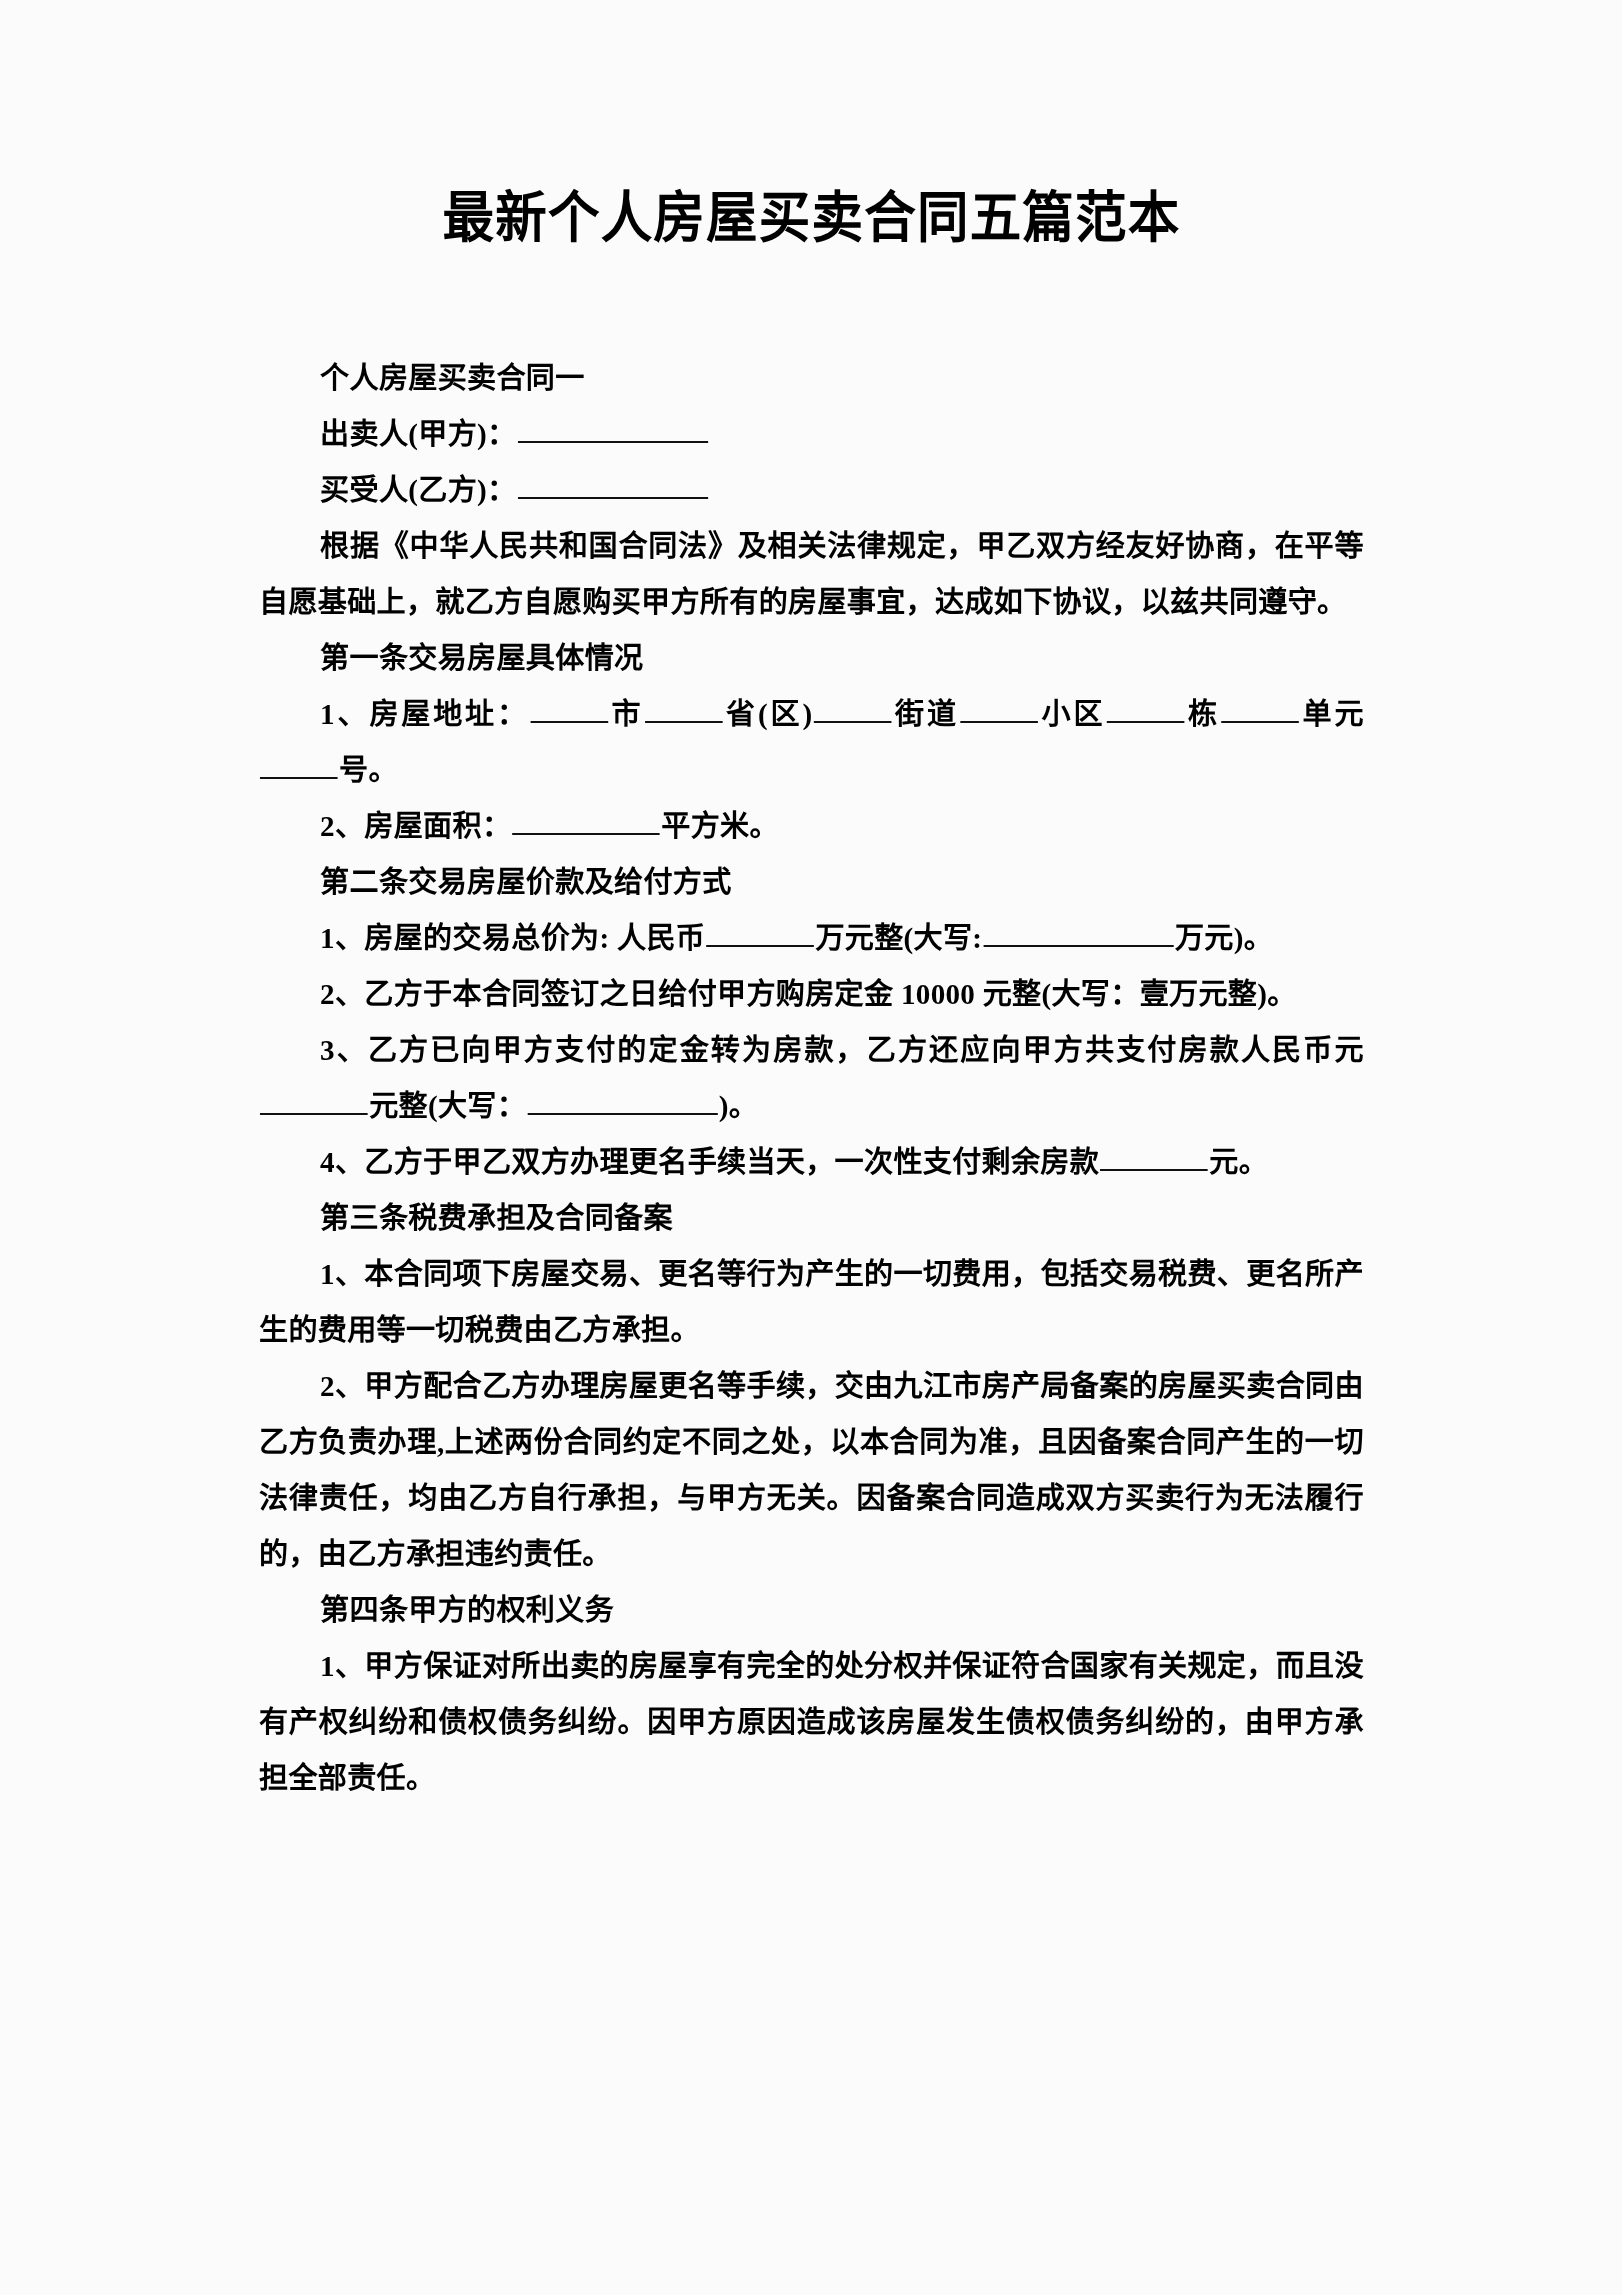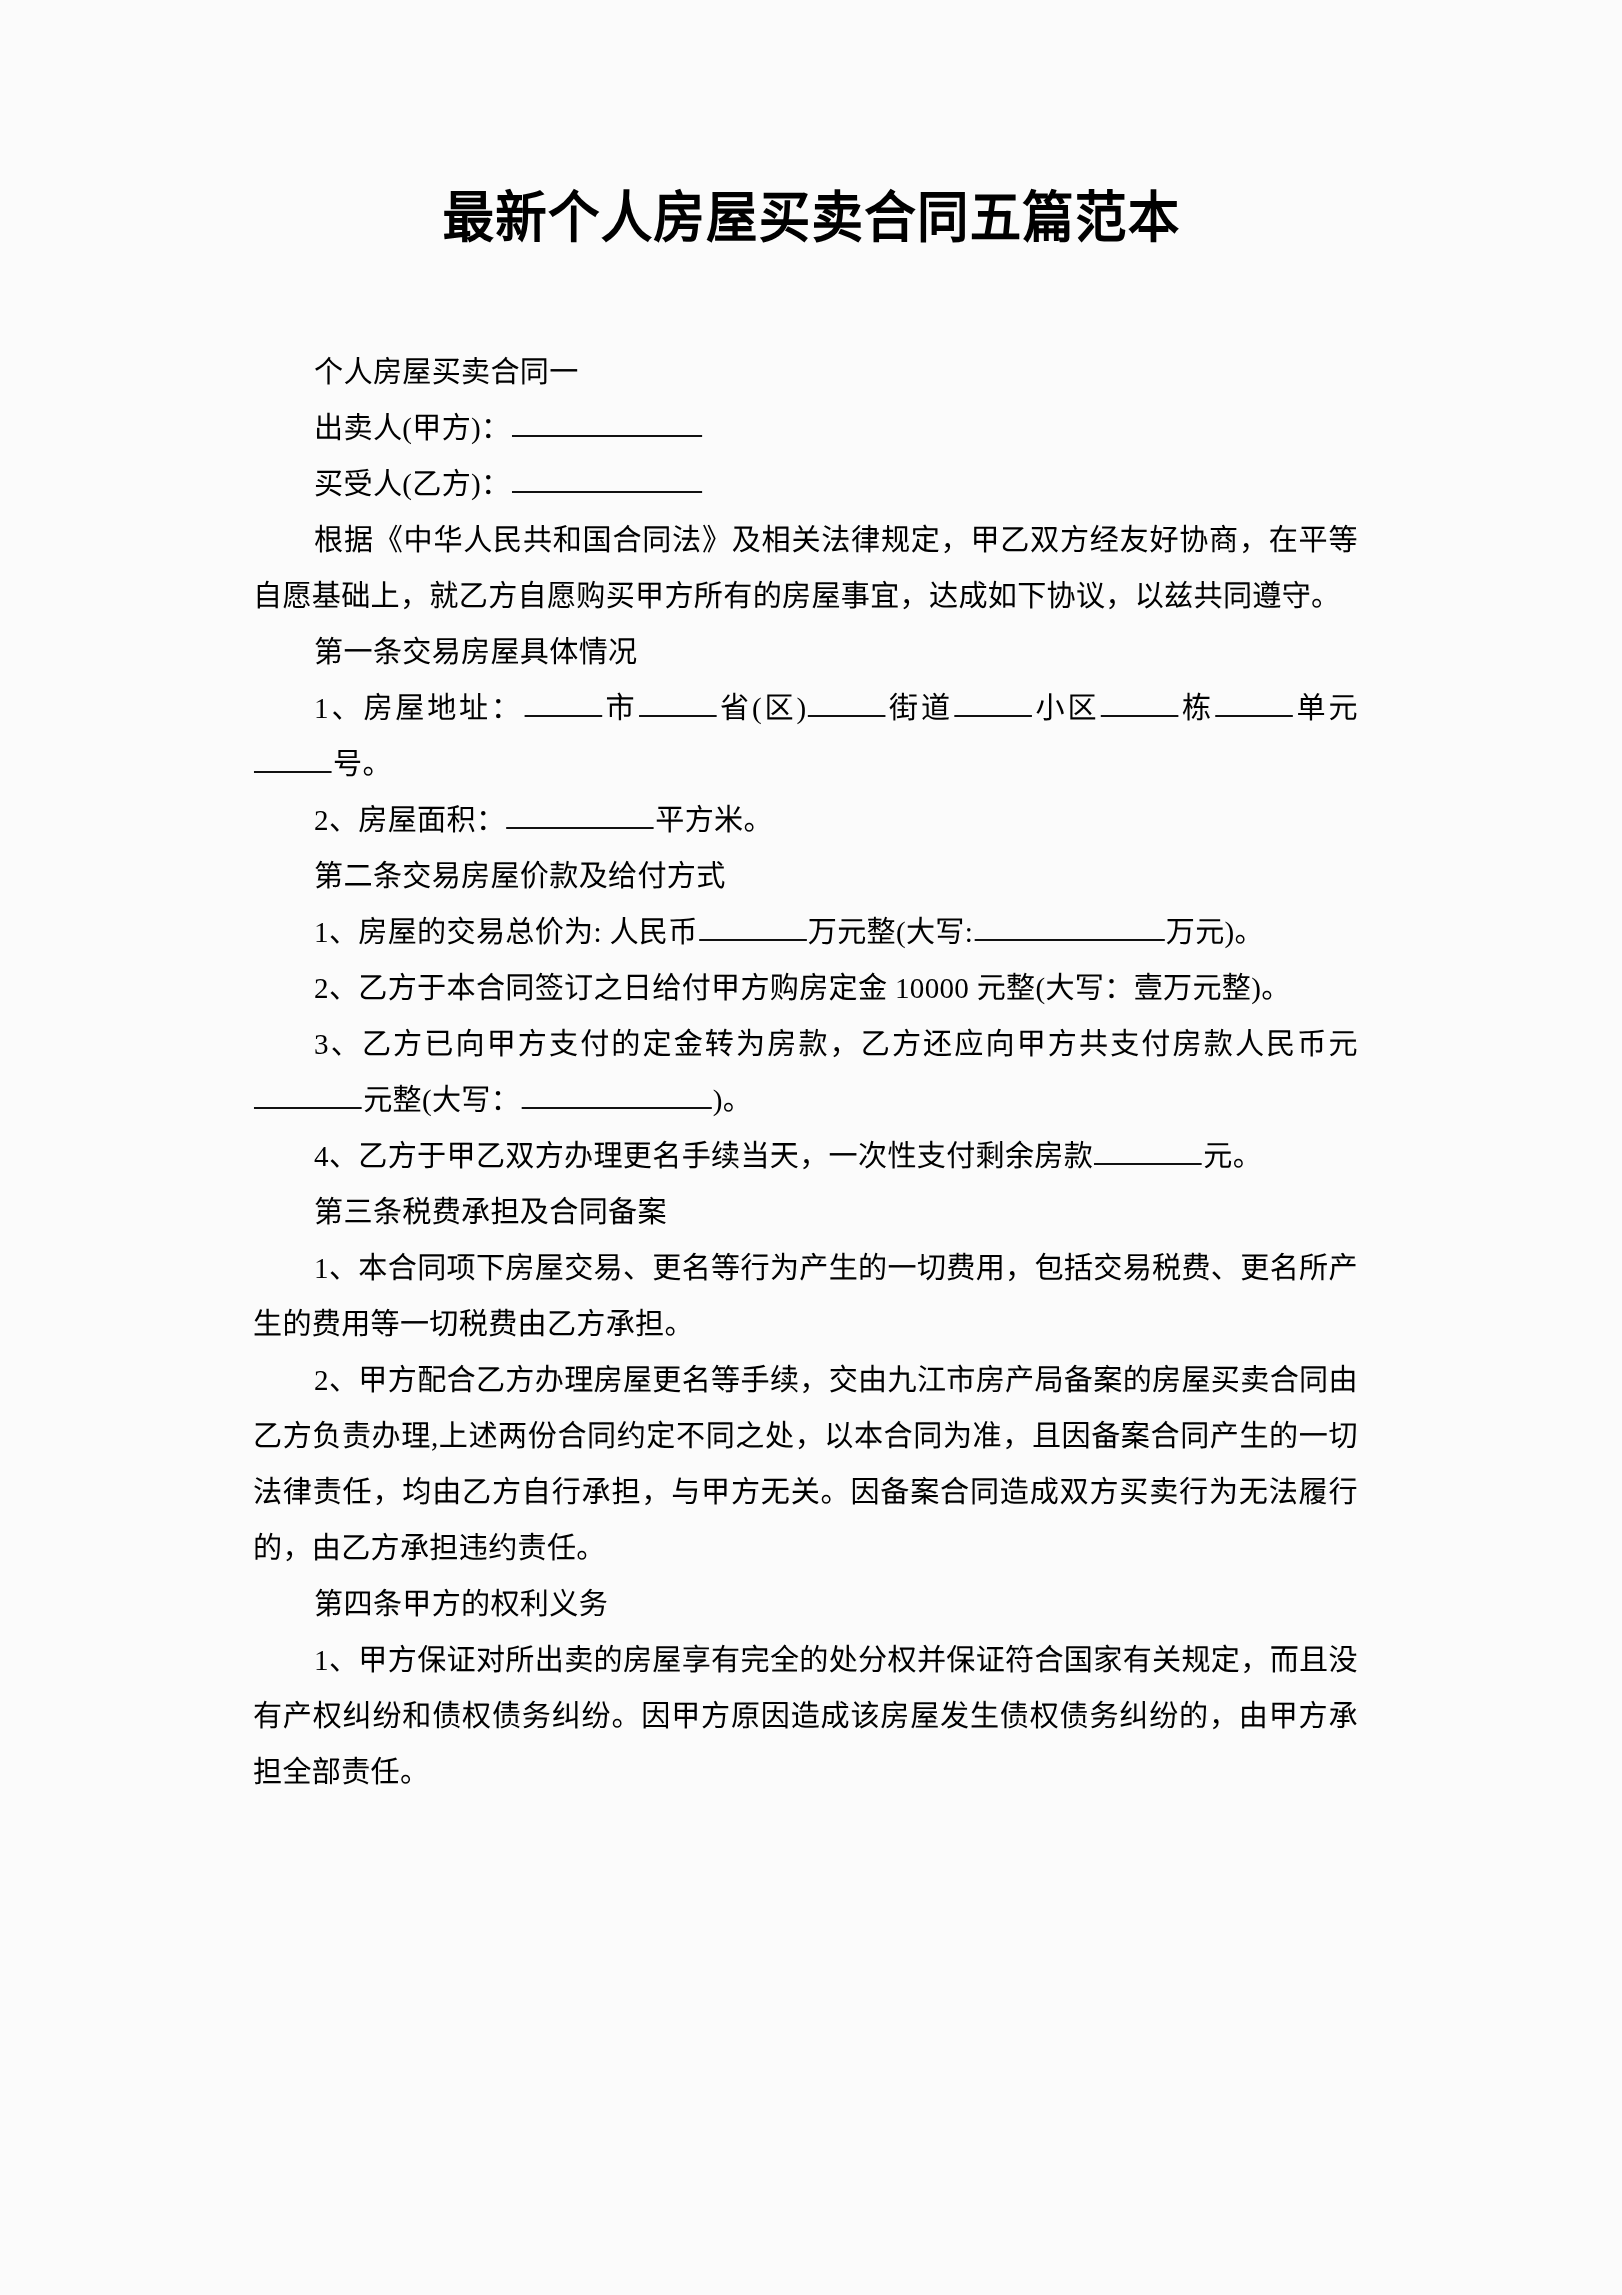--- a/index.html
+++ b/index.html
@@ -34,26 +34,27 @@
     font-weight: 700;
     letter-spacing: 1.3px;
     line-height: 1.1;
     transform: scaleX(0.92);
     transform-origin: center center;
     white-space: nowrap;
   }
 
   
   .body-block {
-    margin: 4px;
+    margin: 10px;
     padding: 0;
     position: absolute;
     left: 249px;
     top: 340px;
     width: 1139px;
+    font-weight: bold;
   }
 
   .para {
     font-size: 30px;
     line-height: 56px;
     text-align: justify;
     text-justify: inter-ideograph;
     letter-spacing: 0.3px;
     margin: 0 0 0 0;
     word-break: break-all;

